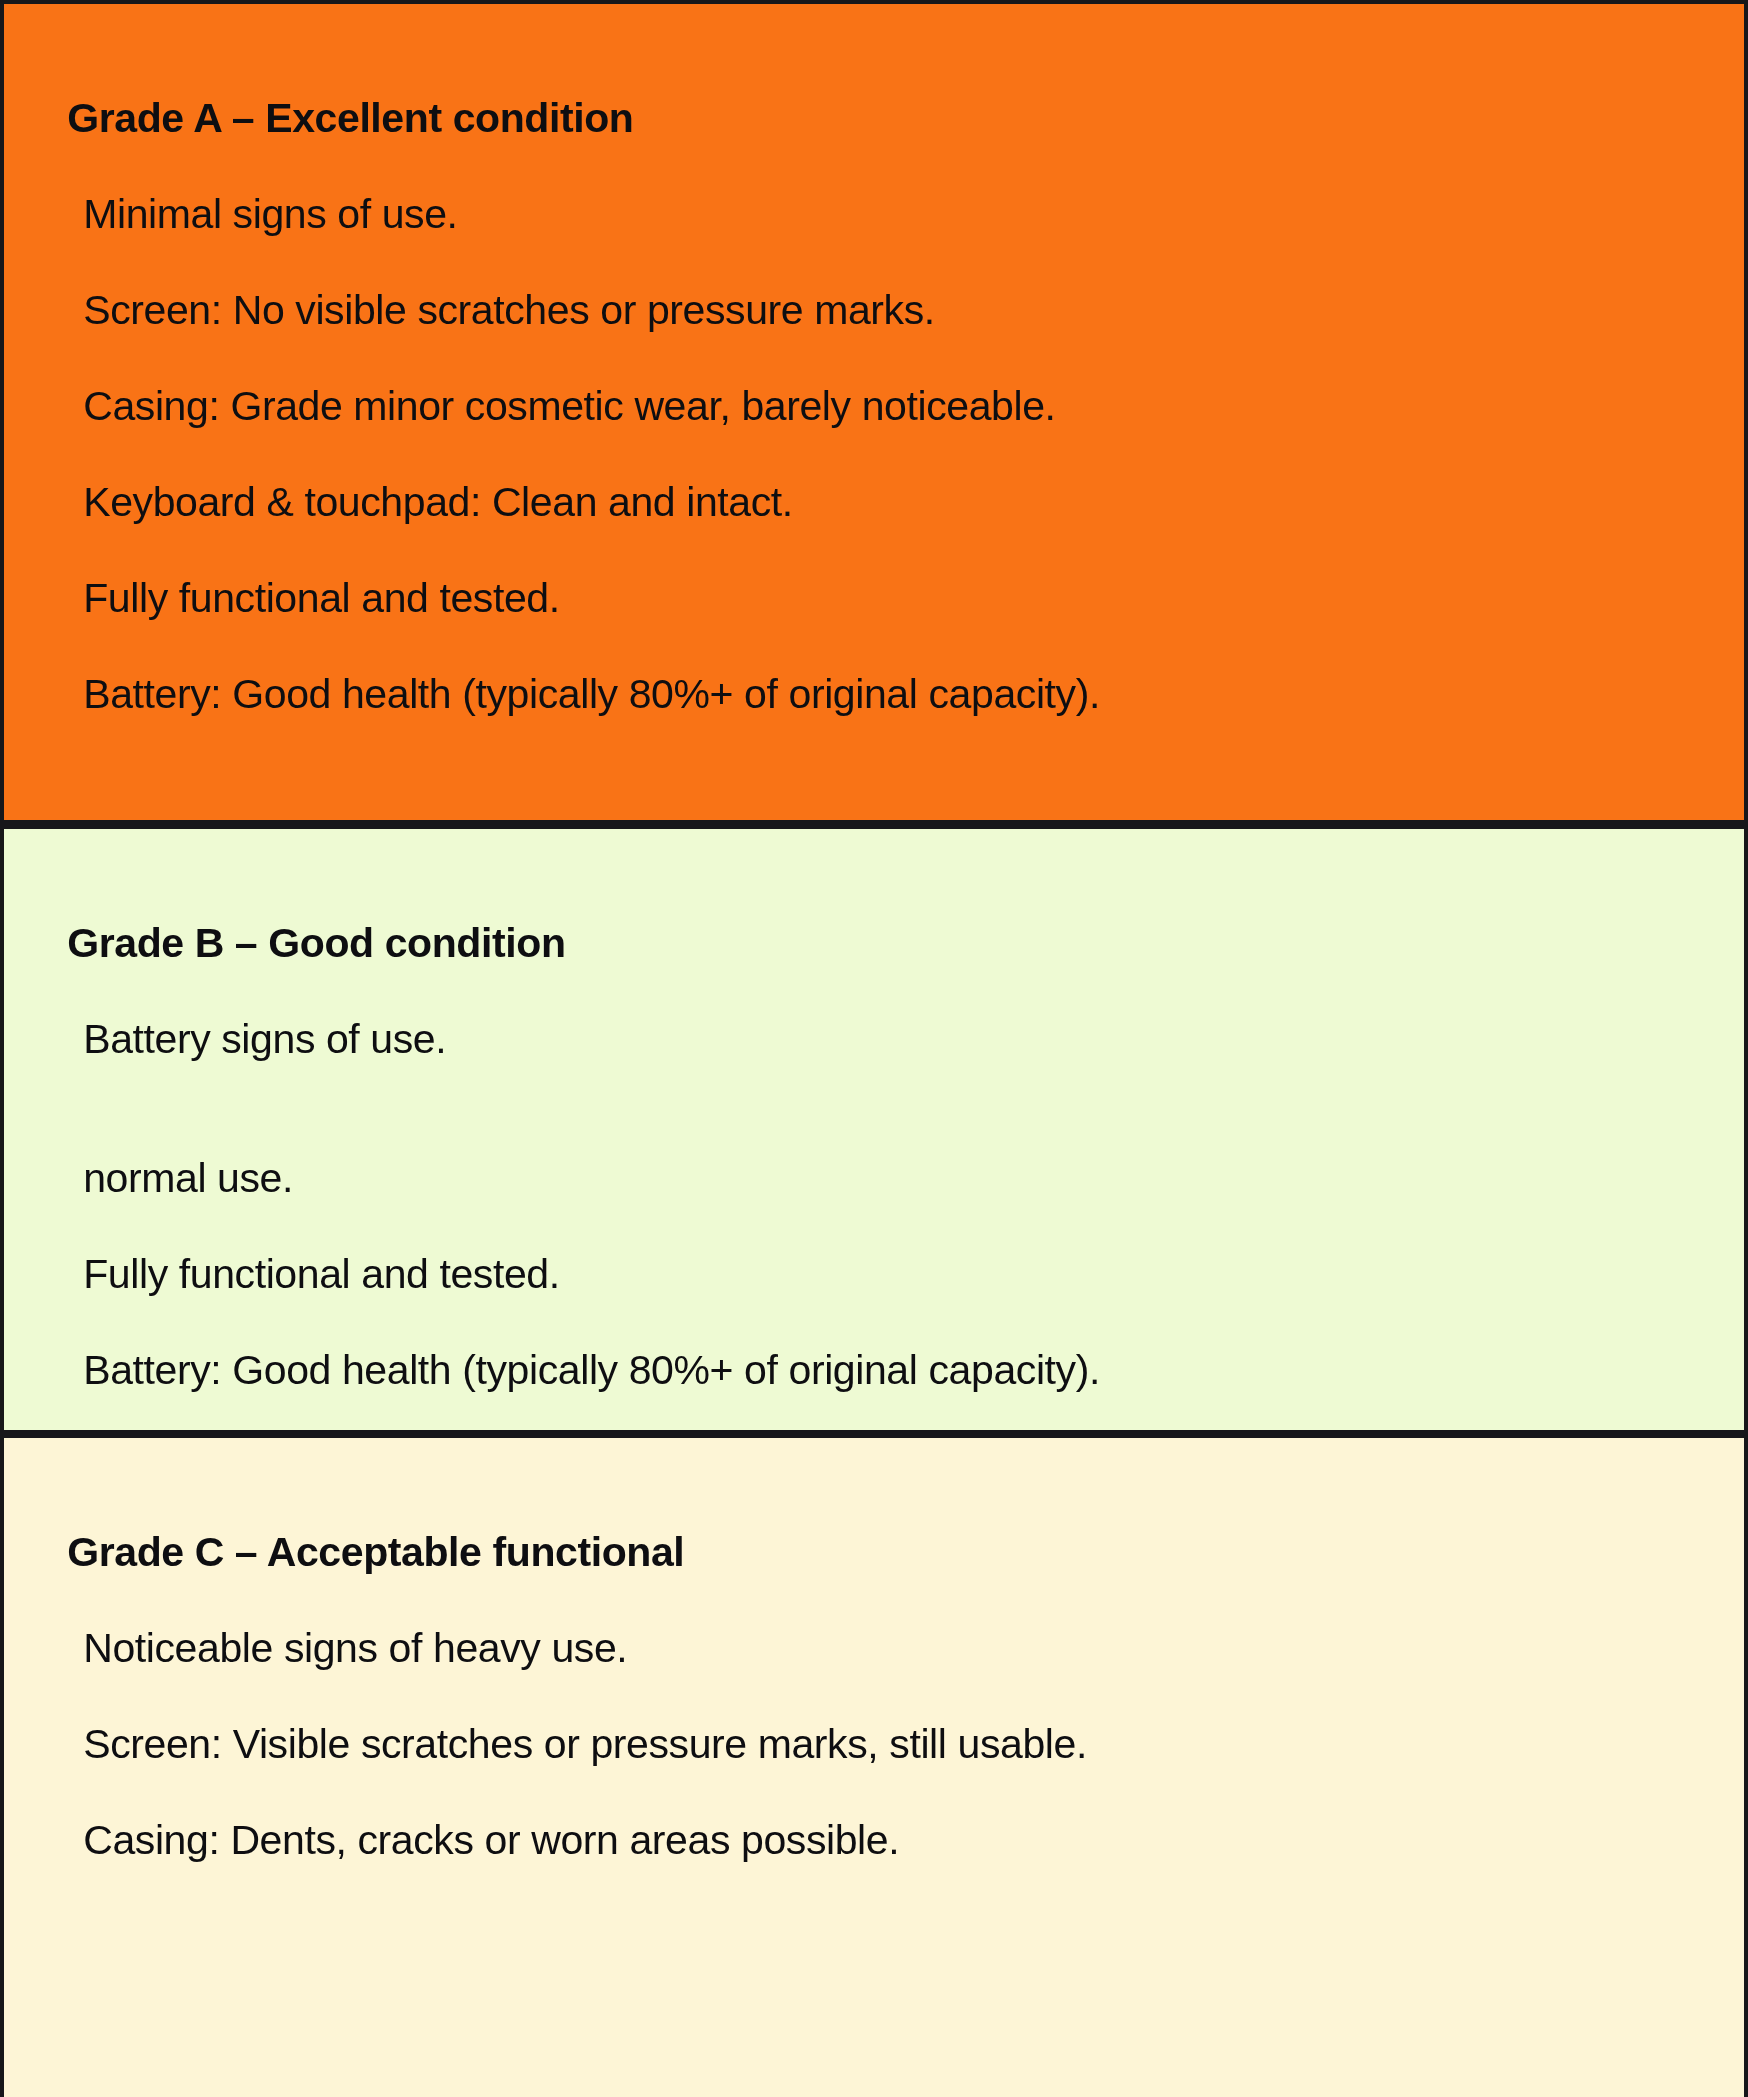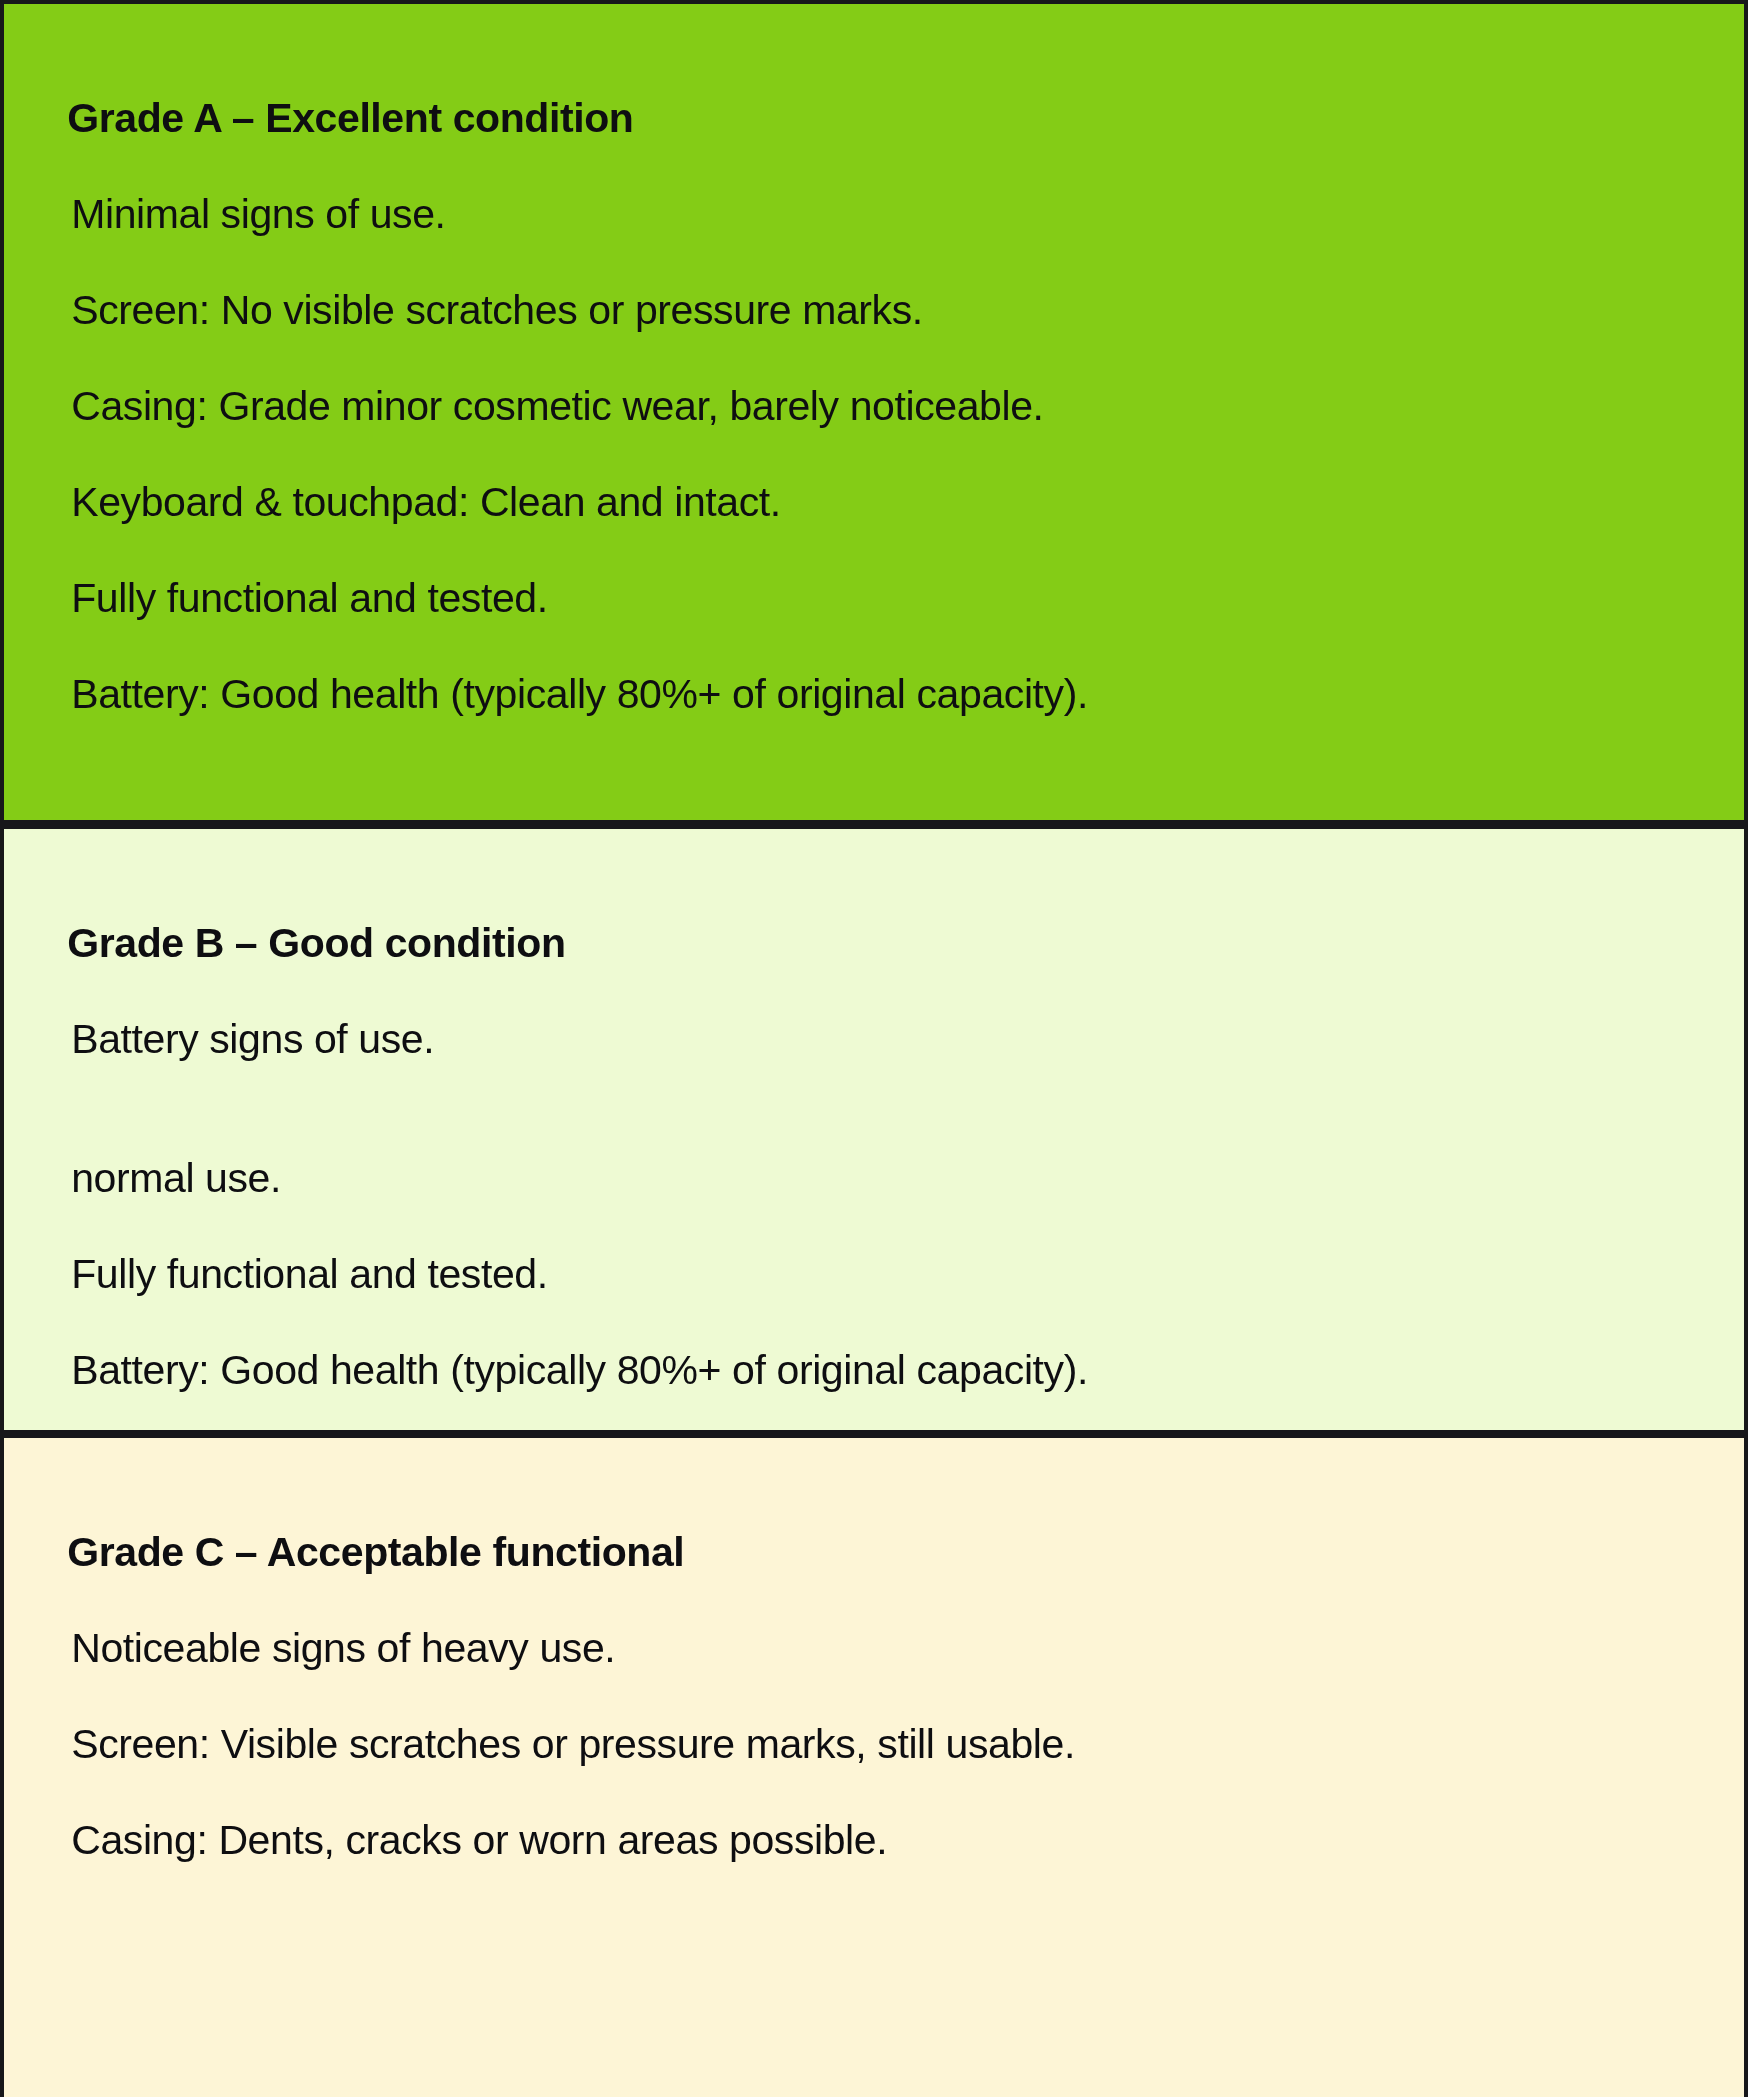--- a/index.html
+++ b/index.html
@@ -33,29 +33,29 @@
     line-height: 43px;
     font-weight: 700;
     letter-spacing: -0.4px;
     margin: 0 0 53px 0;
   }
   .card p {
     font-size: 41px;
     line-height: 43px;
     font-weight: 400;
     letter-spacing: -0.4px;
-    margin: 0 0 53px 4px;
+    margin: 0 0 53px 16px;
   }
 </style>
 </head>
 <body>
 
 <div class="page">
 
-  <section class="card card-a" style="background: #84cc16;">
+  <section class="card card-a" style="background: #f97316;">
     <h2>Grade A – Excellent condition</h2>
     <p>Minimal signs of use.</p>
     <p>Screen: No visible scratches or pressure marks.</p>
     <p>Casing: Grade minor cosmetic wear, barely noticeable.</p>
     <p>Keyboard &amp; touchpad: Clean and intact.</p>
     <p>Fully functional and tested.</p>
     <p>Battery: Good health (typically 80%+ of original capacity).</p>
   </section>
 
   <section class="card card-b" style="background: rgb(238, 250, 211);">

